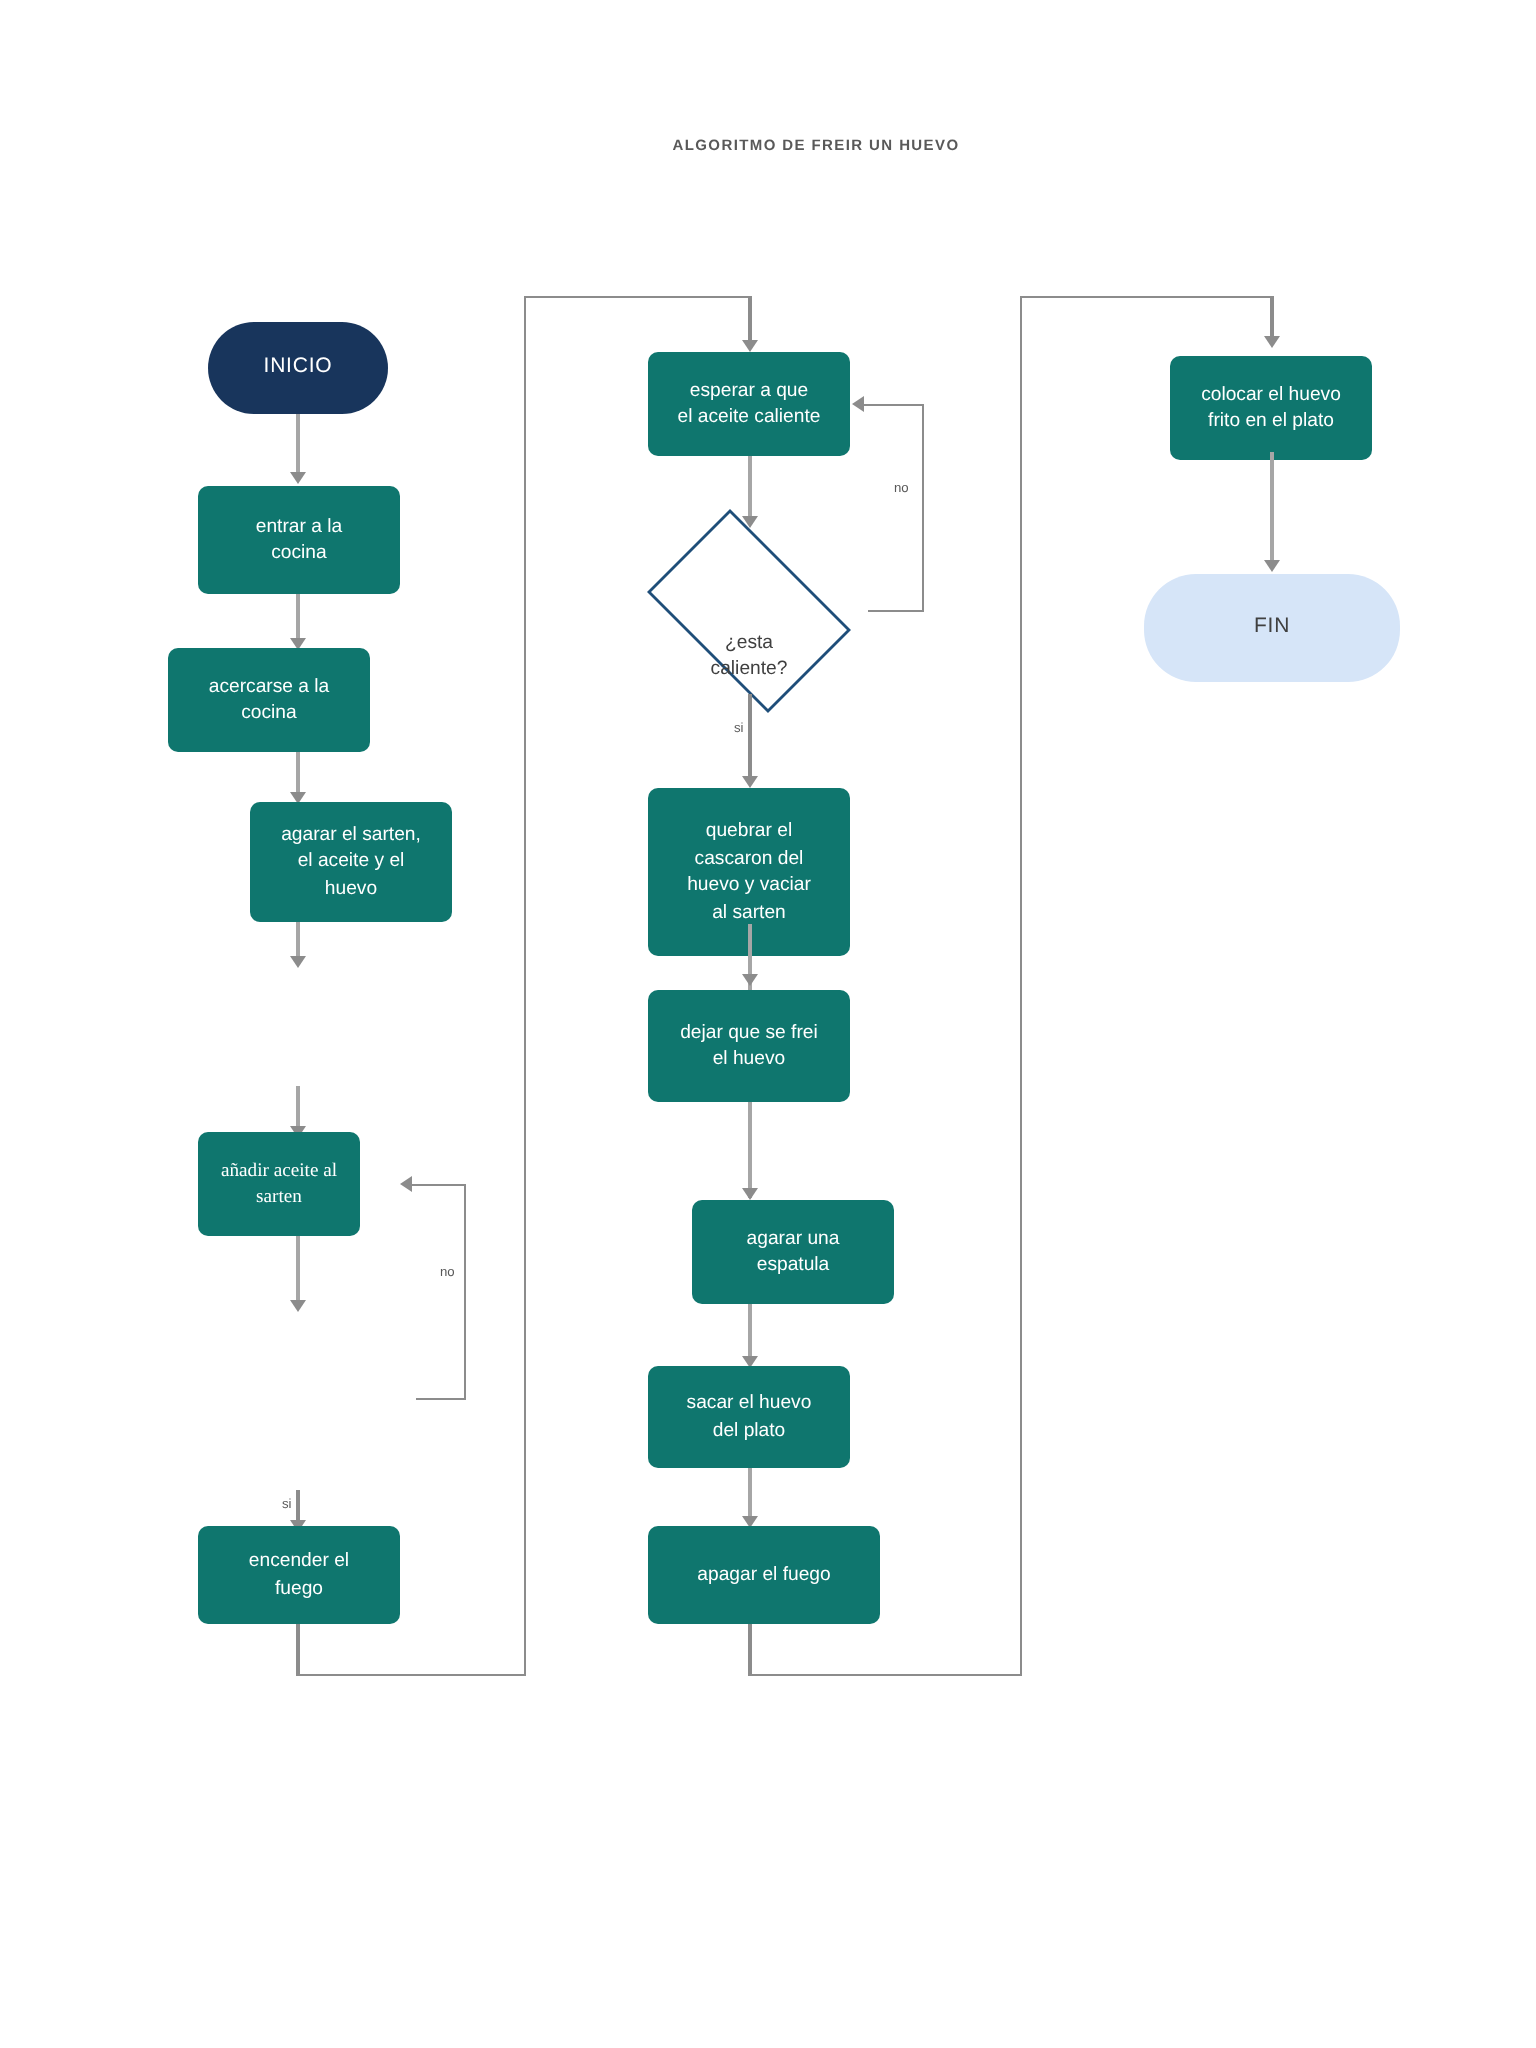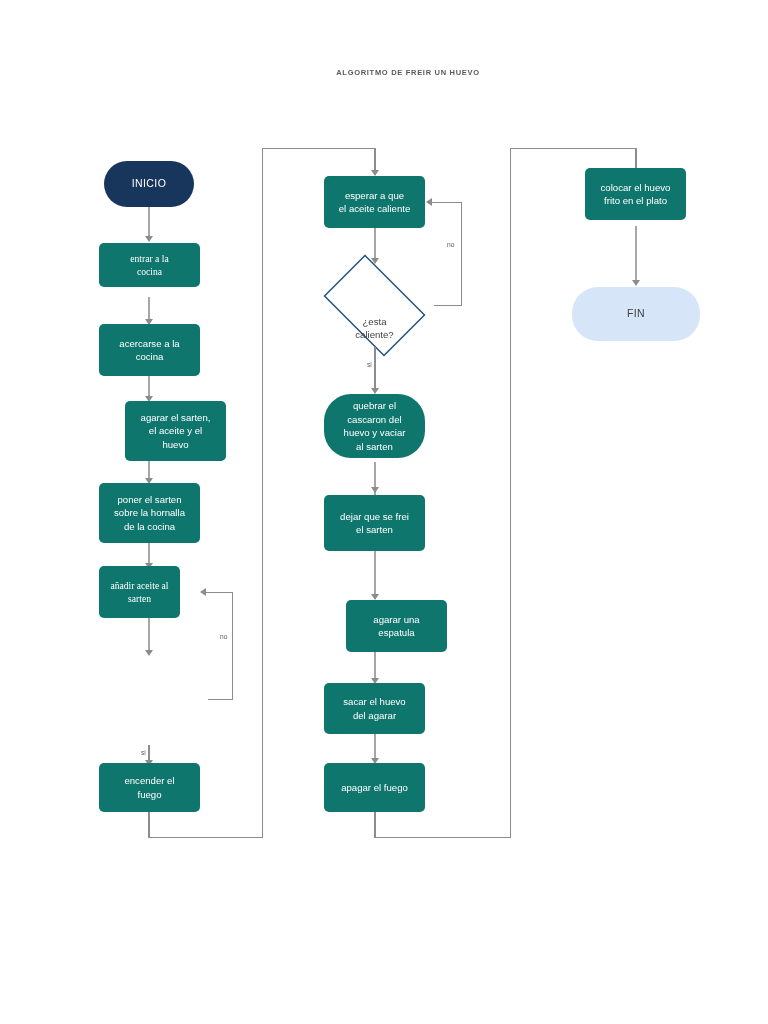--- a/index.html
+++ b/index.html
@@ -78,42 +78,39 @@
 
 <div id="page">
 
   <div id="doc-title">ALGORITMO DE FREIR UN HUEVO</div>
 
   <div class="node terminal-start" style="left:104px;top:161px;width:90px;height:46px;">INICIO</div>
 
   <div class="conn vline" style="left:148.4px;top:207px;height:31px;"></div>
   <div class="arrow arrow-down" style="left:144.8px;top:236px;"></div>
 
-  <div class="node proc" style="left:99px;top:243px;width:101px;height:44px;font-family:Liberation Serif, serif;">entrar a la
+  <div class="node proc" style="left:99px;top:243px;width:101px;height:54px;">entrar a la
 cocina</div>
 
   <div class="conn vline" style="left:148.4px;top:297px;height:24px;"></div>
   <div class="arrow arrow-down" style="left:144.8px;top:319px;"></div>
 
-  <div class="node proc" style="left:99px;top:324px;width:101px;height:52px;">acercarse a la
+  <div class="node proc" style="left:84px;top:324px;width:101px;height:52px;">acercarse a la
 cocina</div>
 
   <div class="conn vline" style="left:148.4px;top:376px;height:22px;"></div>
   <div class="arrow arrow-down" style="left:144.8px;top:396px;"></div>
 
   <div class="node proc" style="left:99px;top:401px;width:101px;height:60px;margin-left:26px;">agarar el sarten,
 el aceite y el
 huevo</div>
 
   <div class="conn vline" style="left:148.4px;top:461px;height:19px;"></div>
   <div class="arrow arrow-down" style="left:144.8px;top:478px;"></div>
 
-  <div class="node proc" style="left:99px;top:483px;width:101px;height:60px;">poner el sarten
-sobre la hornalla
-de la cocina</div>
 
   <div class="conn vline" style="left:148.4px;top:543px;height:22px;"></div>
   <div class="arrow arrow-down" style="left:144.8px;top:563px;"></div>
 
   <div class="node proc" style="left:99px;top:566px;width:81px;height:52px;font-family:Liberation Serif, serif;">añadir aceite al
 sarten</div>
 
   <div class="conn vline" style="left:148.4px;top:618px;height:34px;"></div>
   <div class="arrow arrow-down" style="left:144.8px;top:650px;"></div>
 
@@ -153,56 +150,56 @@
   <div class="conn hline thin" style="left:434px;top:305px;width:28px;"></div>
   <div class="conn vline thin" style="left:461px;top:202px;height:104px;"></div>
   <div class="conn hline thin" style="left:432px;top:201.5px;width:29px;"></div>
   <div class="arrow arrow-left" style="left:426px;top:198px;"></div>
   <div class="edge-label" style="left:447px;top:241px;">no</div>
 
   <div class="conn vline thin" style="left:374.4px;top:347px;height:44px;"></div>
   <div class="arrow arrow-down" style="left:370.8px;top:388px;"></div>
   <div class="edge-label" style="left:367px;top:361px;">si</div>
 
-  <div class="node proc" style="left:324px;top:394px;width:101px;height:64px;border-radius:27px;">quebrar el
+  <div class="node proc" style="left:324px;top:394px;width:101px;height:84px;">quebrar el
 cascaron del
 huevo y vaciar
 al sarten</div>
 
   <div class="conn vline" style="left:374.4px;top:462px;height:33px;"></div>
   <div class="arrow arrow-down" style="left:370.8px;top:487px;"></div>
 
   <div class="node proc" style="left:324px;top:495px;width:101px;height:56px;">dejar que se frei
-el sarten</div>
+el huevo</div>
 
   <div class="conn vline" style="left:374.4px;top:551px;height:48px;"></div>
   <div class="arrow arrow-down" style="left:370.8px;top:594px;"></div>
 
   <div class="node proc" style="left:324px;top:600px;width:101px;height:52px;margin-left:22px;">agarar una
 espatula</div>
 
   <div class="conn vline" style="left:374.4px;top:652px;height:30px;"></div>
   <div class="arrow arrow-down" style="left:370.8px;top:678px;"></div>
 
   <div class="node proc" style="left:324px;top:683px;width:101px;height:51px;">sacar el huevo
-del agarar</div>
+del plato</div>
 
   <div class="conn vline" style="left:374.4px;top:734px;height:28px;"></div>
   <div class="arrow arrow-down" style="left:370.8px;top:758px;"></div>
 
-  <div class="node proc" style="left:324px;top:763px;width:101px;height:49px;">apagar el fuego</div>
+  <div class="node proc" style="left:324px;top:763px;width:116px;height:49px;">apagar el fuego</div>
 
   <div class="conn vline thin" style="left:374.4px;top:812px;height:26px;"></div>
   <div class="conn hline thin" style="left:374px;top:837px;width:137px;"></div>
   <div class="conn vline thin" style="left:510px;top:148px;height:690px;"></div>
   <div class="conn hline thin" style="left:510px;top:148px;width:126px;"></div>
   <div class="conn vline thin" style="left:635.4px;top:148px;height:23px;"></div>
   <div class="arrow arrow-down" style="left:631.8px;top:168px;"></div>
 
-  <div class="node proc" style="left:585px;top:168px;width:101px;height:52px;">colocar el huevo
+  <div class="node proc" style="left:585px;top:178px;width:101px;height:52px;">colocar el huevo
 frito en el plato</div>
 
   <div class="conn vline" style="left:635.4px;top:226px;height:58px;"></div>
   <div class="arrow arrow-down" style="left:631.8px;top:280px;"></div>
 
   <div class="node terminal-end" style="left:572px;top:287px;width:128px;height:54px;">FIN</div>
 
 </div>
 
 </body></html>

